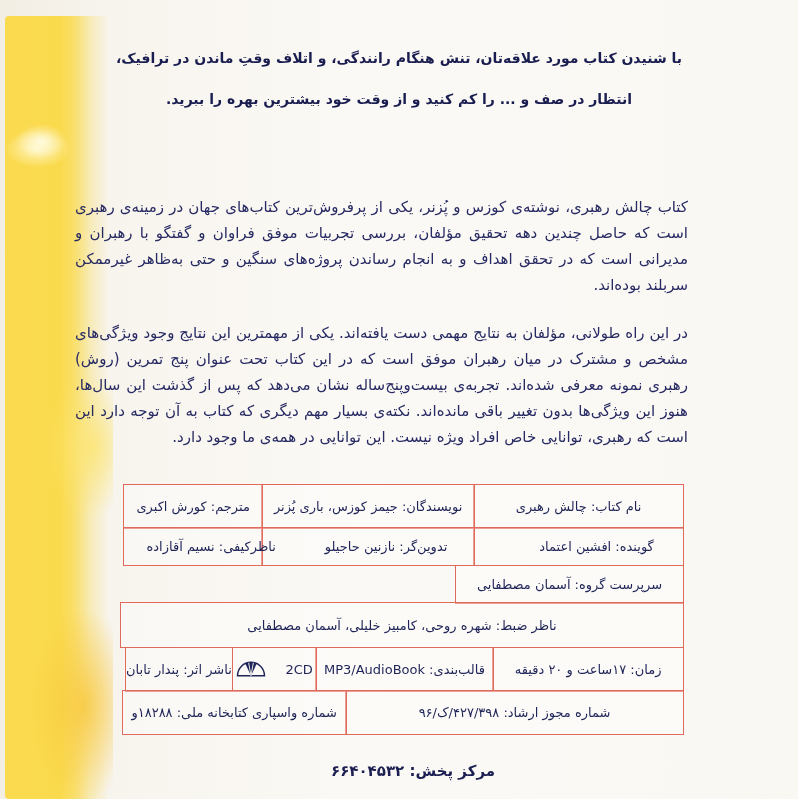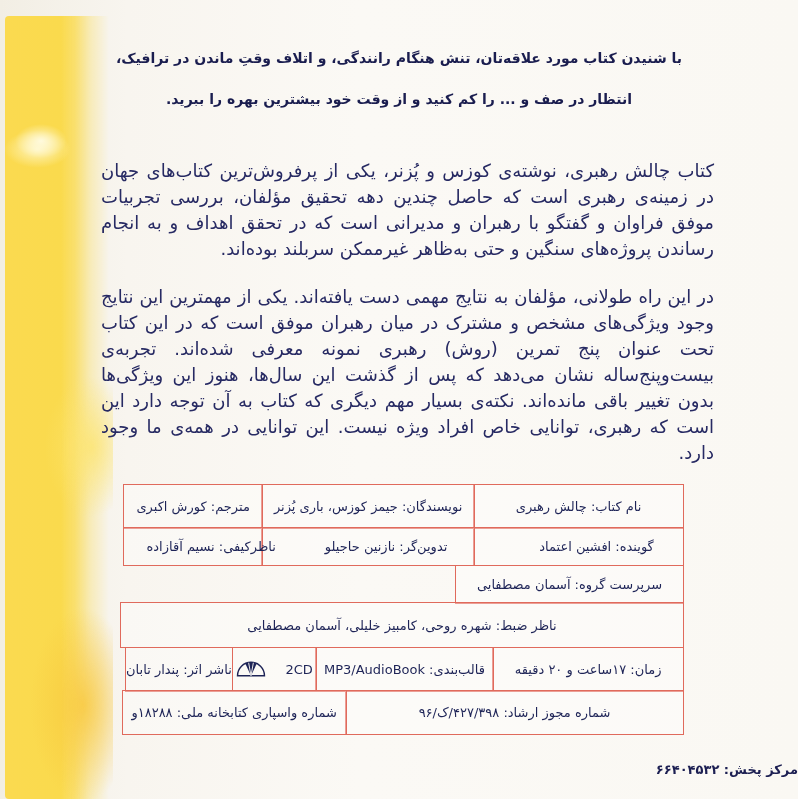--- a/index.html
+++ b/index.html
@@ -43,26 +43,27 @@
     text-align: center;
     font-weight: bold;
     font-size: 14px;
     line-height: 41px;
     color: #1a1d4f;
   }
   .tagline .tl-line { white-space: nowrap; }
   
   .para {
     position: absolute;
-    left: 101px; width: 613px;
+    left: 75px; width: 613px;
     direction: rtl;
     text-align: justify;
-    font-size: 18px;
+    font-size: 15px;
     line-height: 26px;
     color: #272a63;
+    margin-top: 36px;
   }
   .para-1 { top: 158px; }
   .para-2 { top: 284px; }
   
   .spec-table {
     position: absolute;
     left: 120px; top: 484px; width: 564px;
     direction: rtl;
     font-size: 13px;
     color: #1e2457;
@@ -89,23 +90,23 @@
   .w-full { width: 100%; }
   .w-c1 { width: 34.0%; } .w-c2 { width: 31.7%; } .w-c3 { width: 15.1%; } .w-c4 { width: 19.2%; }
   .w-d1 { width: 60.1%; } .w-d2 { width: 39.9%; }
   .cd-wrap { direction: ltr; display: flex; align-items: center; gap: 18px; }
   .cd-logo { display: inline-flex; }
   
   .footer {
     position: absolute;
     left: 0; top: 762px; width: 100%;
     direction: rtl;
-    text-align: right;
+    text-align: center;
     font-weight: bold;
-    font-size: 13px;
+    font-size: 15px;
     color: #1c1f52;
     padding-left: 28px;
   }
 </style>
 </head>
 <body>
 
 <div class="page">
 
   <div class="yellow-band"></div>

